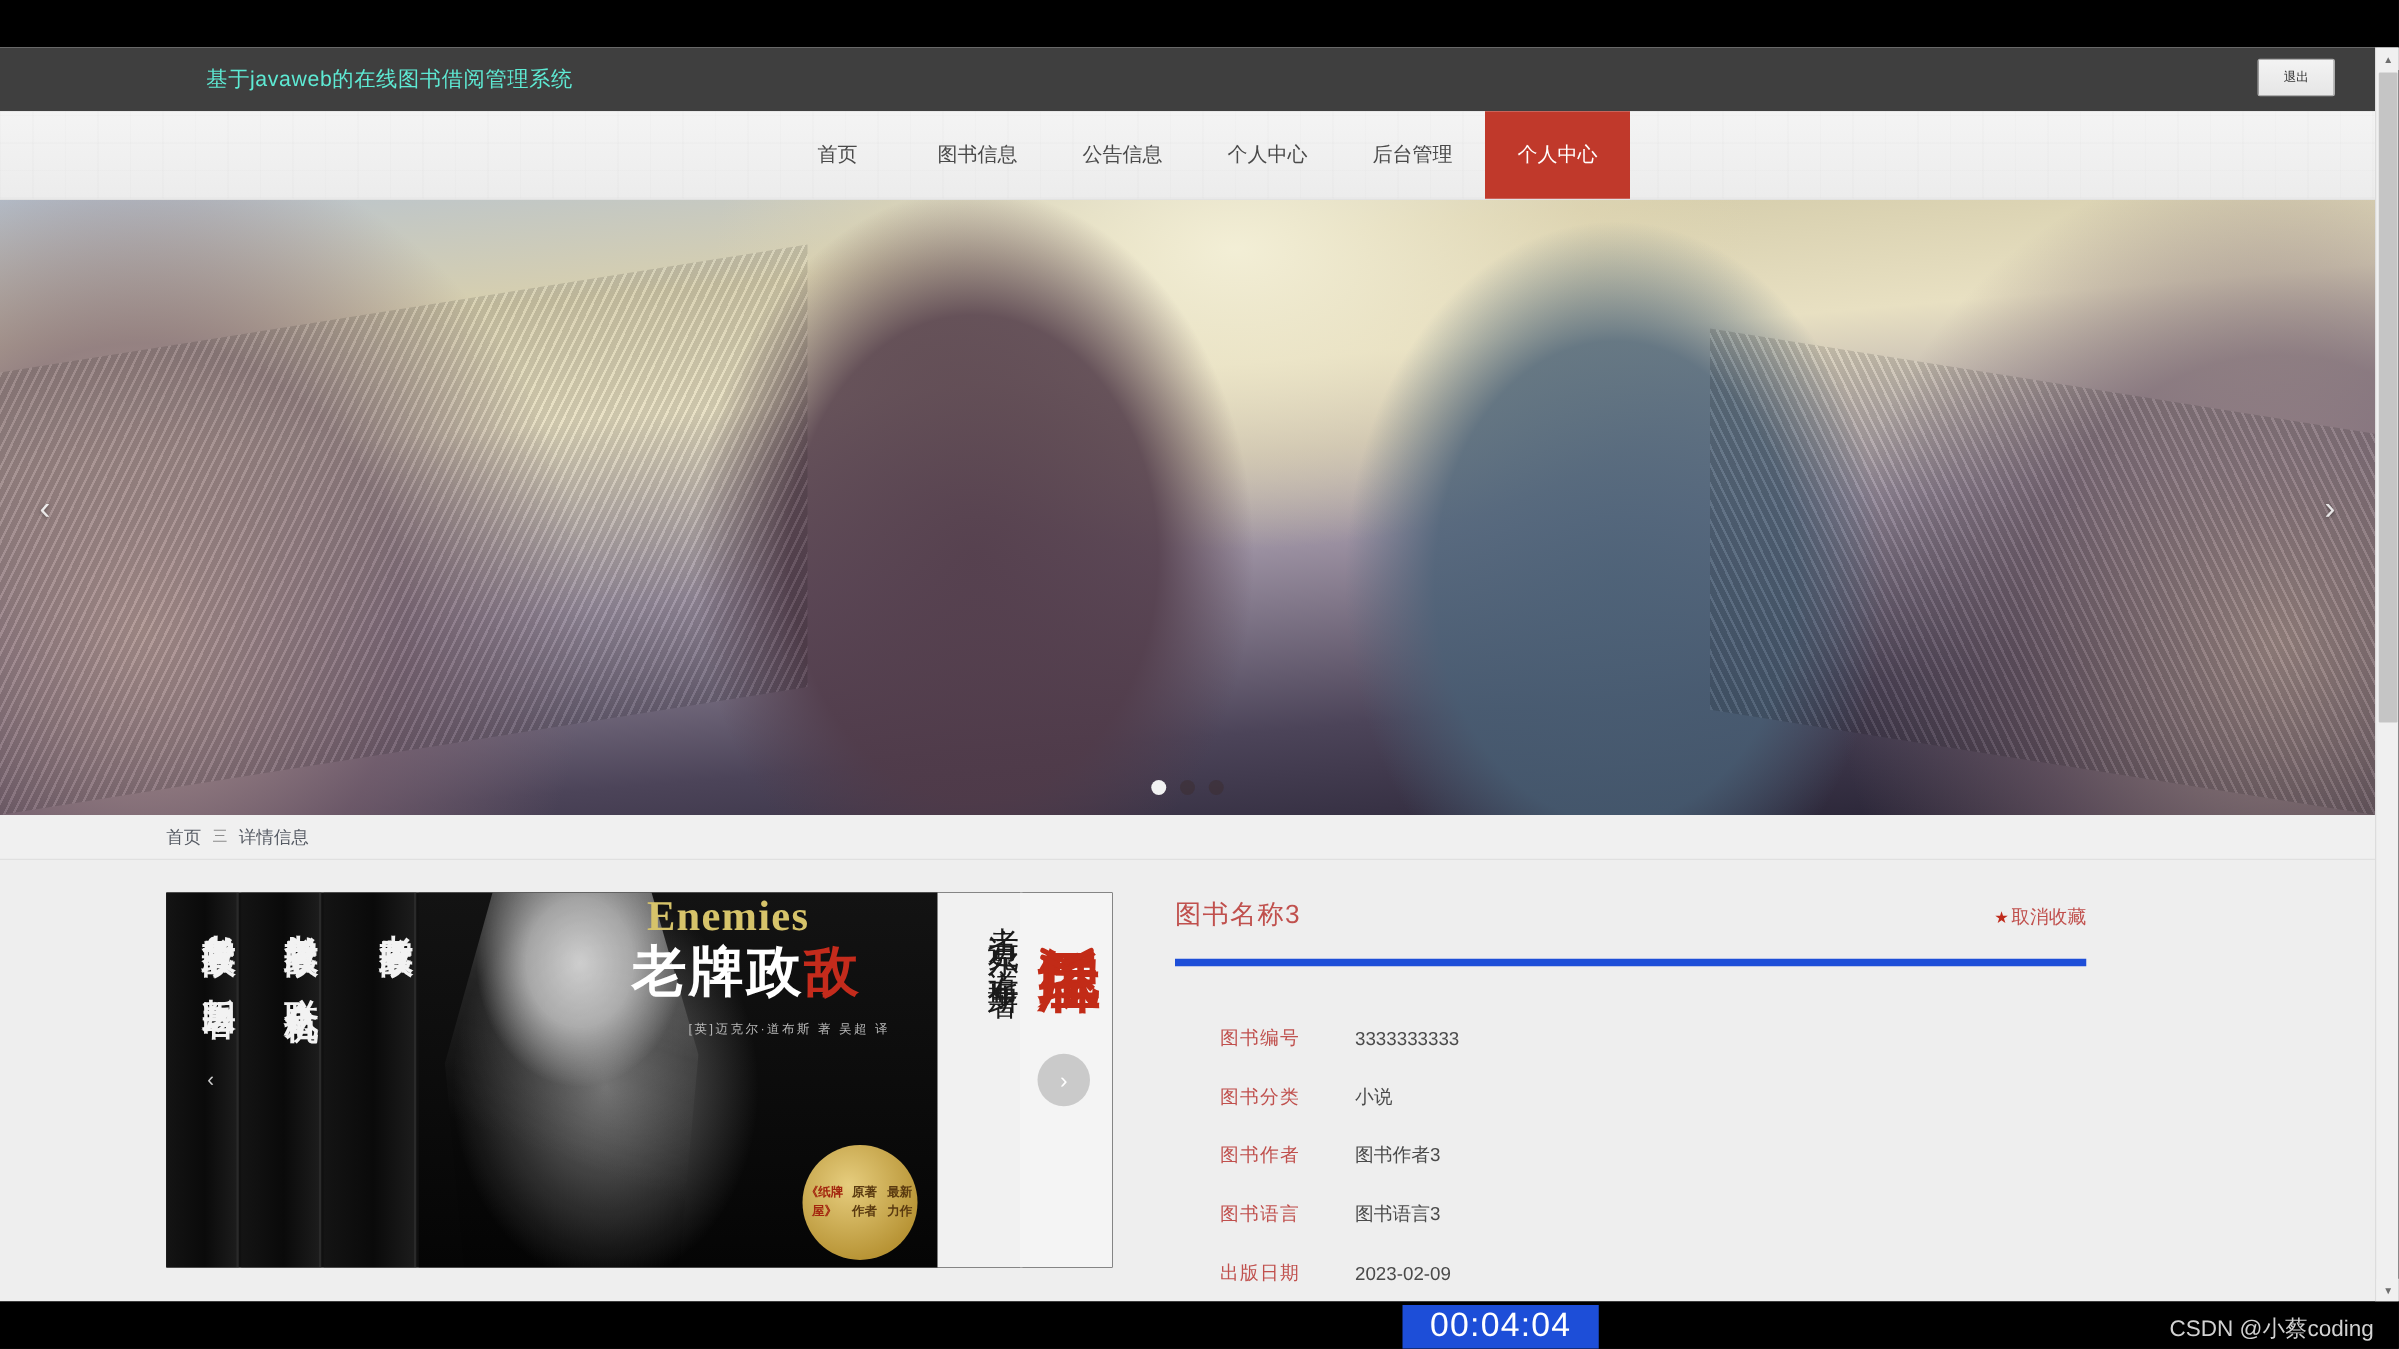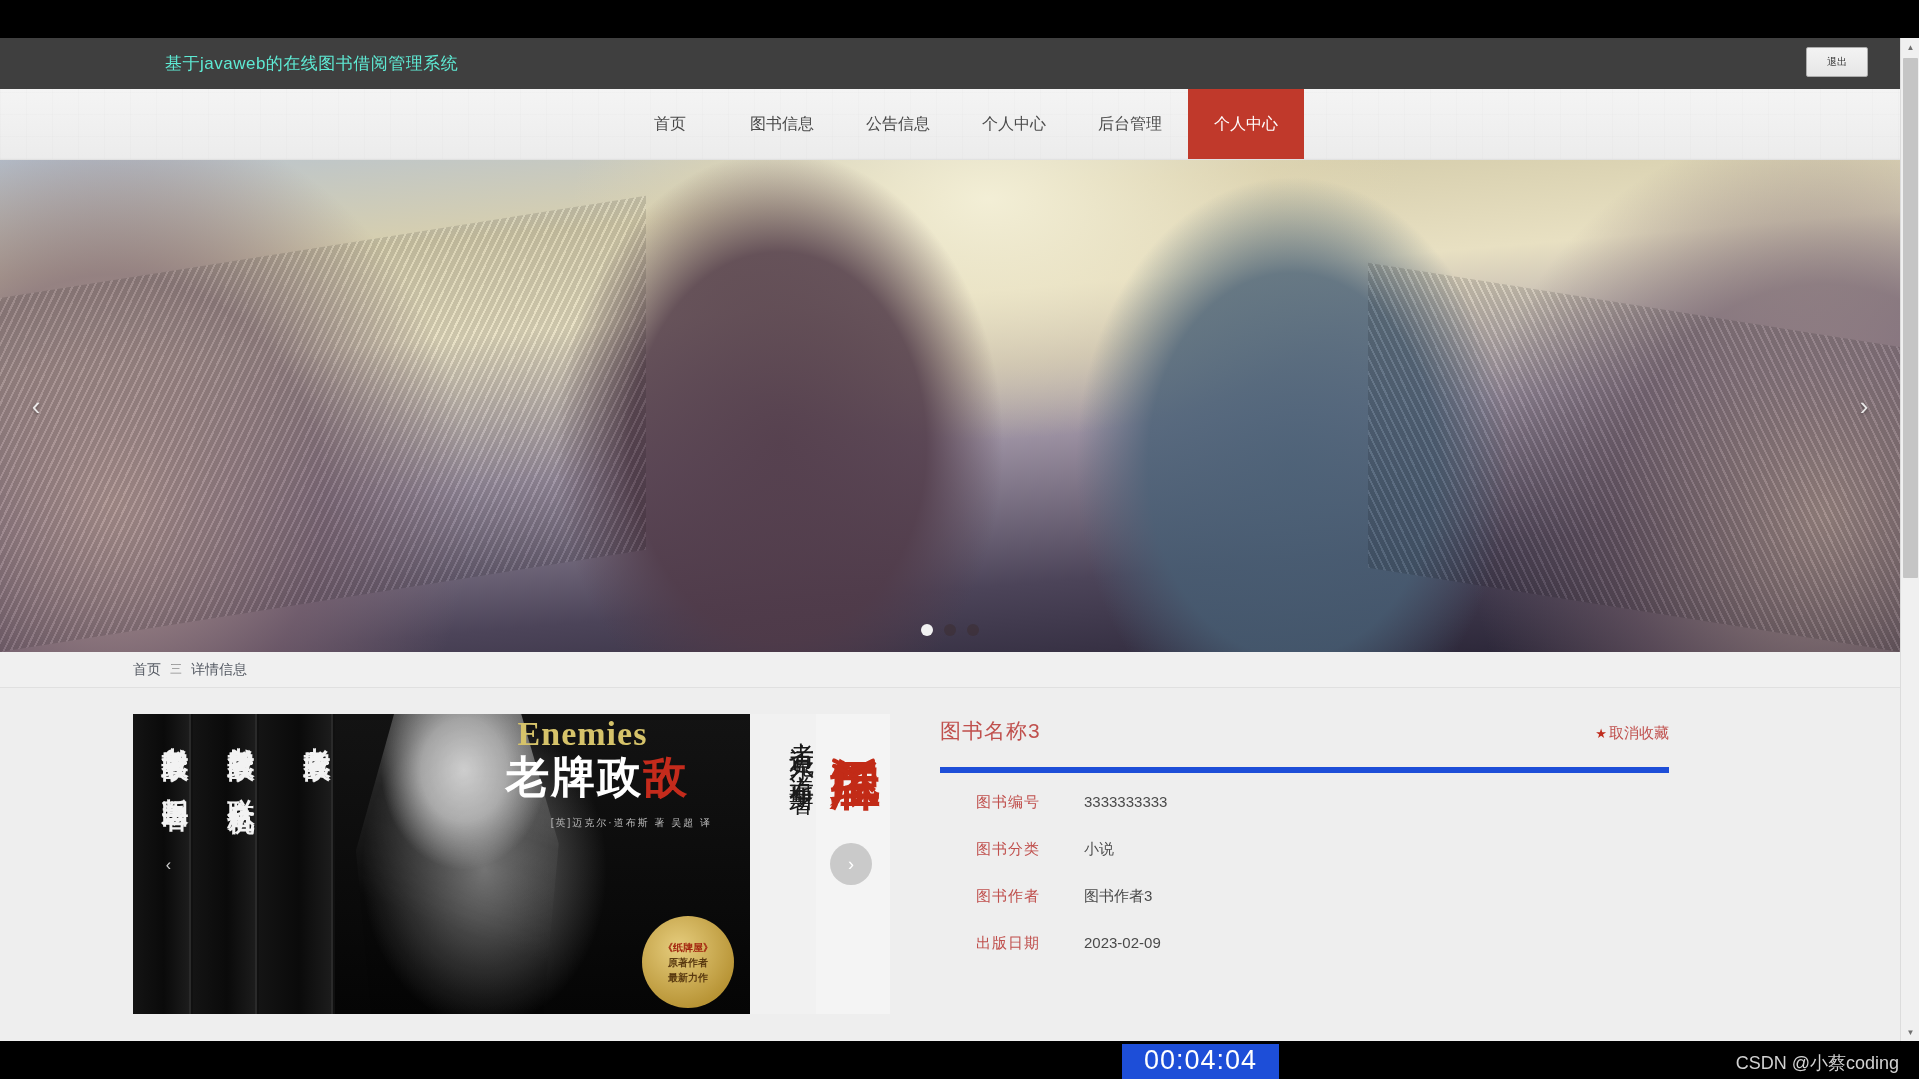--- a/index.html
+++ b/index.html
@@ -229,21 +229,21 @@
     position: absolute; left: 52%; top: 102px;
     color: #b9b9b9; font-size: 10px; letter-spacing: 2px;
     white-space: nowrap;
   }
   .front-seal {
     position: absolute; right: 16px; bottom: 6px;
     width: 92px; height: 92px; border-radius: 50%;
     background: radial-gradient(circle at 40% 35%, #e6cd7e, #b79334 75%);
     color: #5a3a10;
     font-size: 10px; font-weight: bold;
-    display: flex; flex-direction: column;
+    display: flex; flex-direction: row;
     align-items: center; justify-content: center;
     line-height: 1.5;
     text-align: center;
   }
   .front-seal .sl-red { color: #a3260f; }
   .right-panelA {
     position: absolute; right: 72px; top: 0; bottom: 0;
     width: 68px;
     background: #f1f1f1;
     color: #1a1a1a;
@@ -306,21 +306,21 @@
     color: #c0504d;
     font-size: 15px;
     cursor: pointer;
     white-space: nowrap;
   }
   .fav-btn .star { color: #bf2b1c; margin-right: 2px; font-size: 13px; }
 
   .info-rows { padding-top: 20px; }
   .info-row {
     display: flex;
-    align-items: flex-start;
+    align-items: flex-end;
     height: 47px;
     padding-left: 36px;
     font-size: 15px;
   }
   .info-label {
     color: #c0504d;
     width: 92px;
     flex: 0 0 92px;
     letter-spacing: 1px;
   }
@@ -451,20 +451,24 @@
           </div>
           <div class="info-row">
             <span class="info-label">图书分类</span>
             <span class="info-value">小说</span>
           </div>
           <div class="info-row">
             <span class="info-label">图书作者</span>
             <span class="info-value">图书作者3</span>
           </div>
           <div class="info-row">
+            <span class="info-label">图书语言</span>
+            <span class="info-value">图书语言3</span>
+          </div>
+          <div class="info-row">
             <span class="info-label">出版日期</span>
             <span class="info-value">2023-02-09</span>
           </div>
         </div>
       </div>
 
     </div>
   </div>
 
   <div class="scrollbar">

